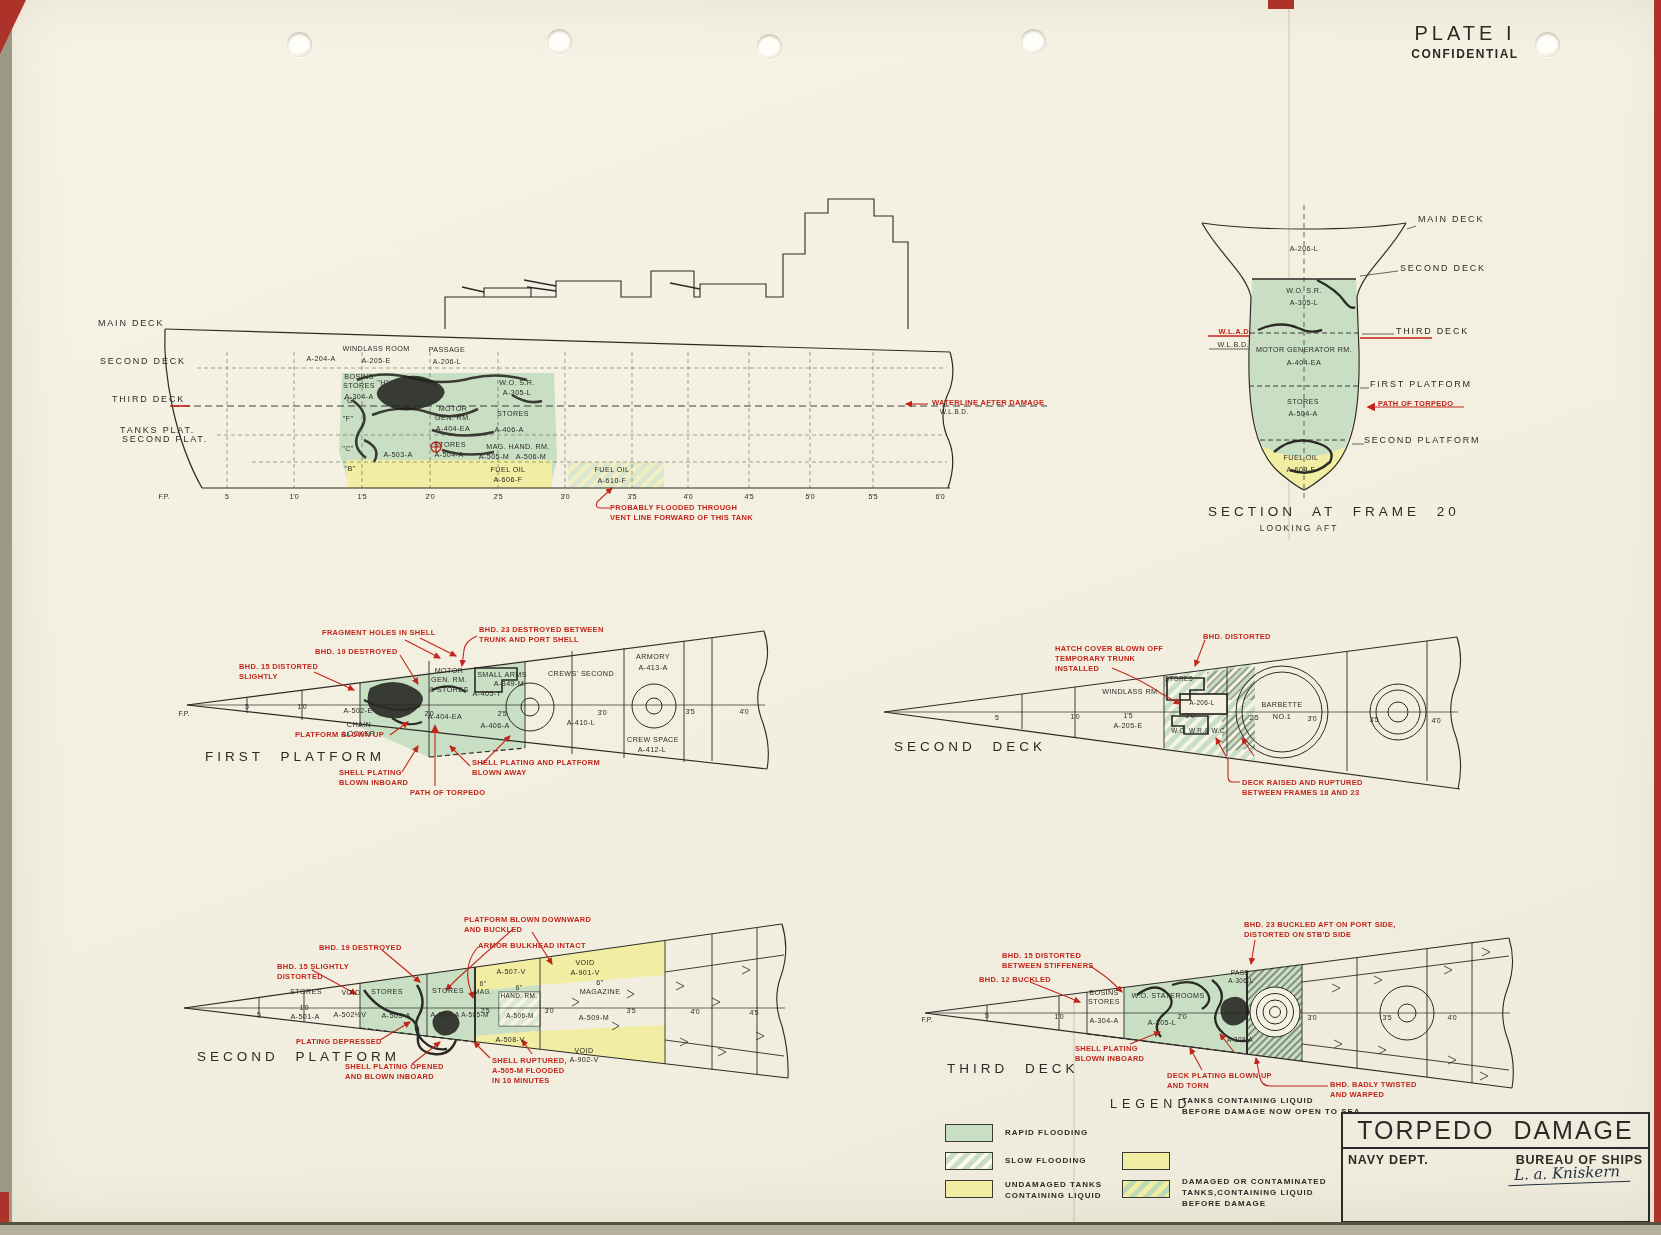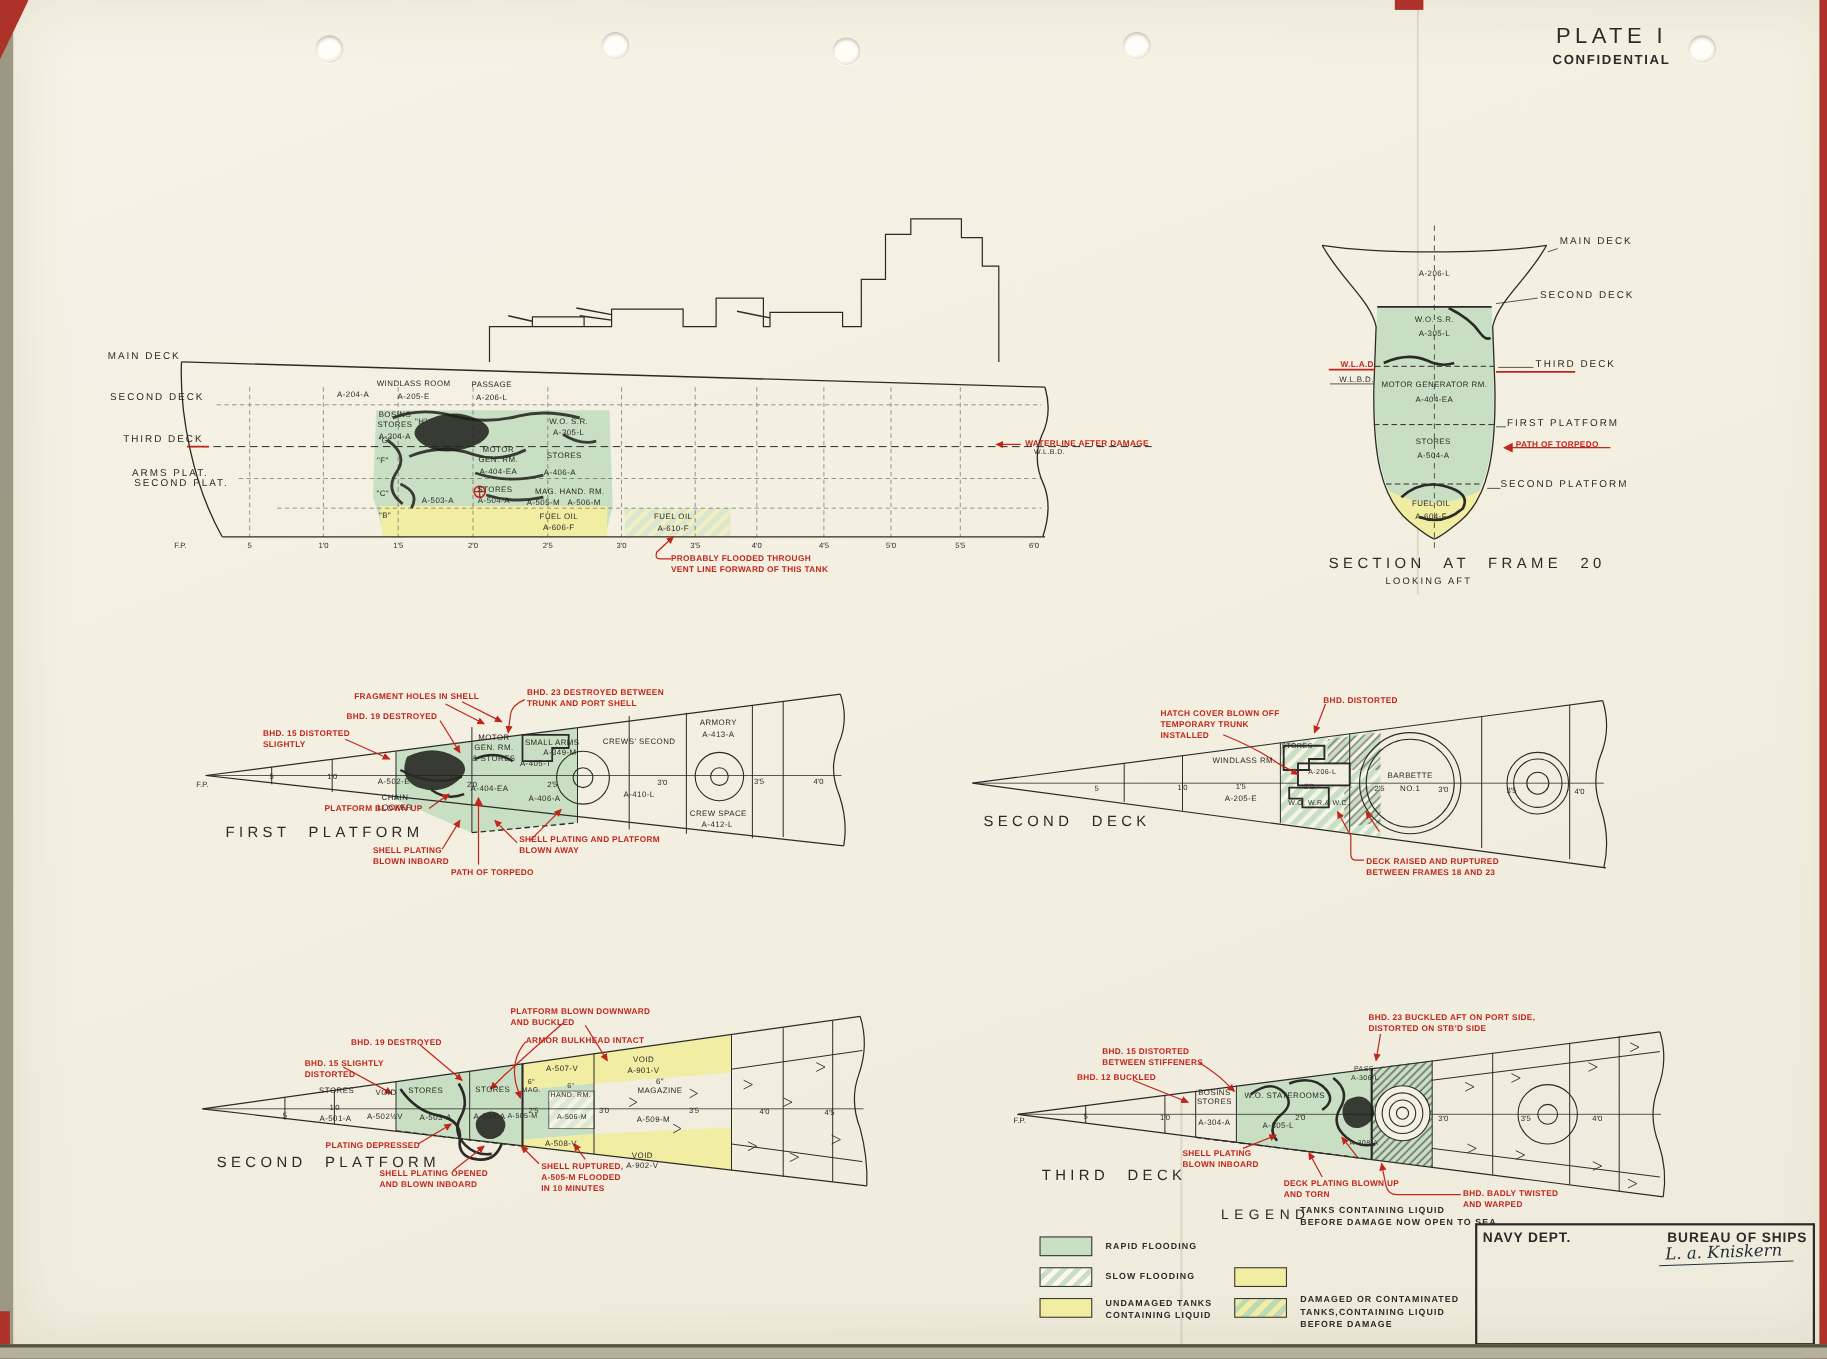--- a/index.html
+++ b/index.html
@@ -323,21 +323,21 @@
           <path d="M1316,1086 h-58 q-8,0 -10,-8 L1244,1058" marker-end="url(#mR)"></path>
           <path d="M1222,1052 L1208,1034" marker-end="url(#mR)"></path>
         </g>
       </g>
     </svg>
 
     <div id="labels">
         <div class="lb deck l" style="left: 86px; top: 318px;">MAIN DECK</div>
         <div class="lb deck l" style="left: 88px; top: 356px;">SECOND DECK</div>
         <div class="lb deck l" style="left: 100px; top: 394px;">THIRD DECK</div>
-        <div class="lb deck l" style="left: 108px; top: 425px;">ARMS PLAT.</div>
+        <div class="lb deck l" style="left: 108px; top: 425px;">TANKS PLAT.</div>
         <div class="lb deck l" style="left: 110px; top: 434px;">SECOND PLAT.</div>
         <div class="lb" style="left: 309px; top: 354px;">A-204-A</div>
         <div class="lb" style="left: 364px; top: 344px;">WINDLASS ROOM</div>
         <div class="lb" style="left: 364px; top: 356px;">A-205-E</div>
         <div class="lb" style="left: 435px; top: 345px;">PASSAGE</div>
         <div class="lb" style="left: 435px; top: 357px;">A-206-L</div>
         <div class="lb" style="left: 347px; top: 372px;">BOSINS
 STORES</div>
         <div class="lb" style="left: 347px; top: 392px;">A-304-A</div>
         <div class="lb" style="left: 371px; top: 378px;">"H"</div>
@@ -542,20 +542,23 @@
       <div class="sw sw-open" style="left:1110px;top:1152px;"></div>
       <div class="legend-label" style="left:1170px;top:1096px;">TANKS CONTAINING LIQUID
 BEFORE DAMAGE NOW OPEN TO SEA</div>
       <div class="sw sw-contam" style="left:1110px;top:1180px;"></div>
       <div class="legend-label" style="left:1170px;top:1177px;">DAMAGED OR CONTAMINATED
 TANKS,CONTAINING LIQUID
 BEFORE DAMAGE</div>
     </div>
 
     <div id="title-block">
+      <div id="tb-row2">
+        <div id="tb-main-title">TORPEDO DAMAGE</div>
+      </div>
       <div id="tb-row3">
         <div id="tb-dept">NAVY DEPT.</div>
         <div id="tb-bureau">BUREAU OF SHIPS</div>
         <div id="tb-signature">L. a. Kniskern</div>
       </div>
     </div>
 
   </div>
 
   <div class="redbit" style="left:0;top:0;width:26px;height:54px;clip-path:polygon(0 0,100% 0,0 100%);"></div>

